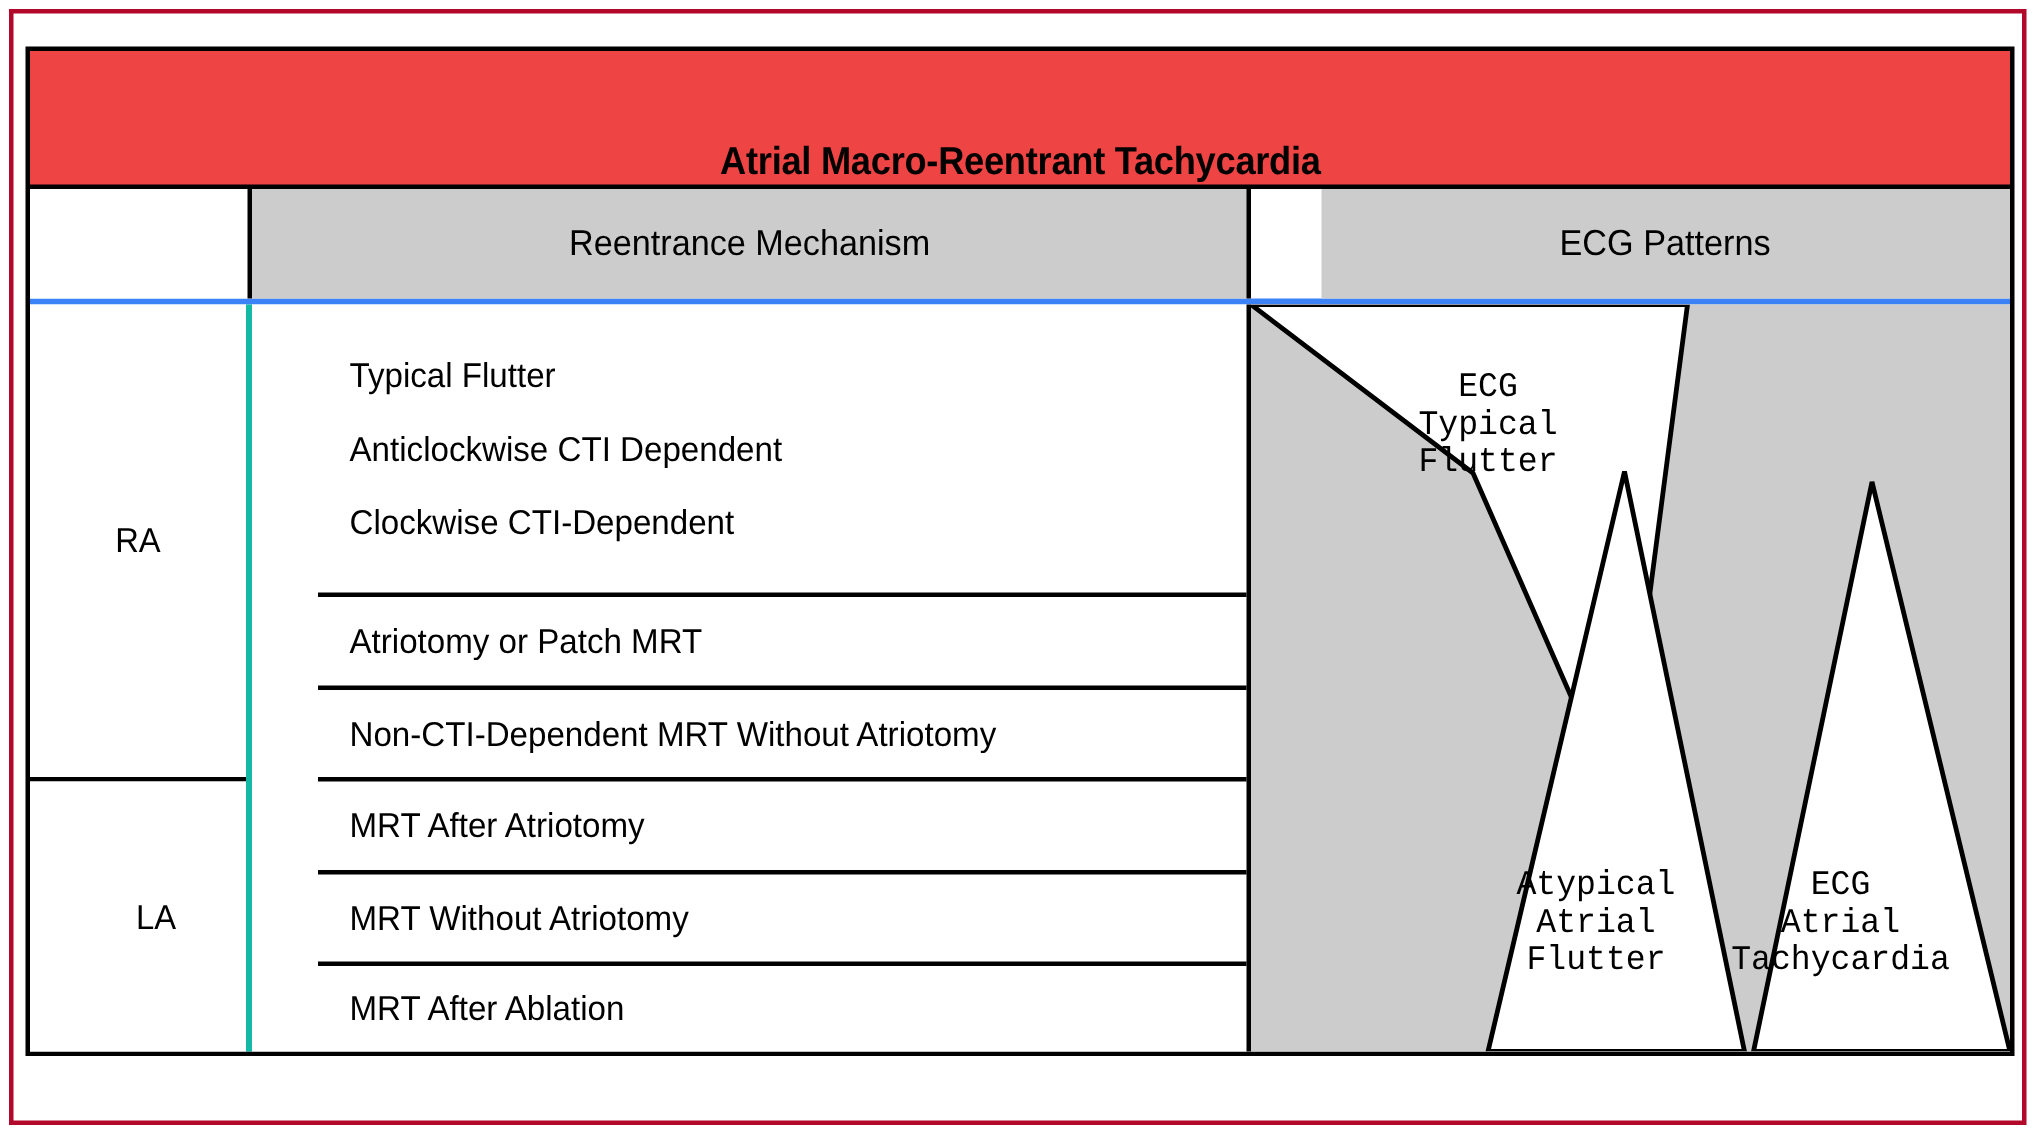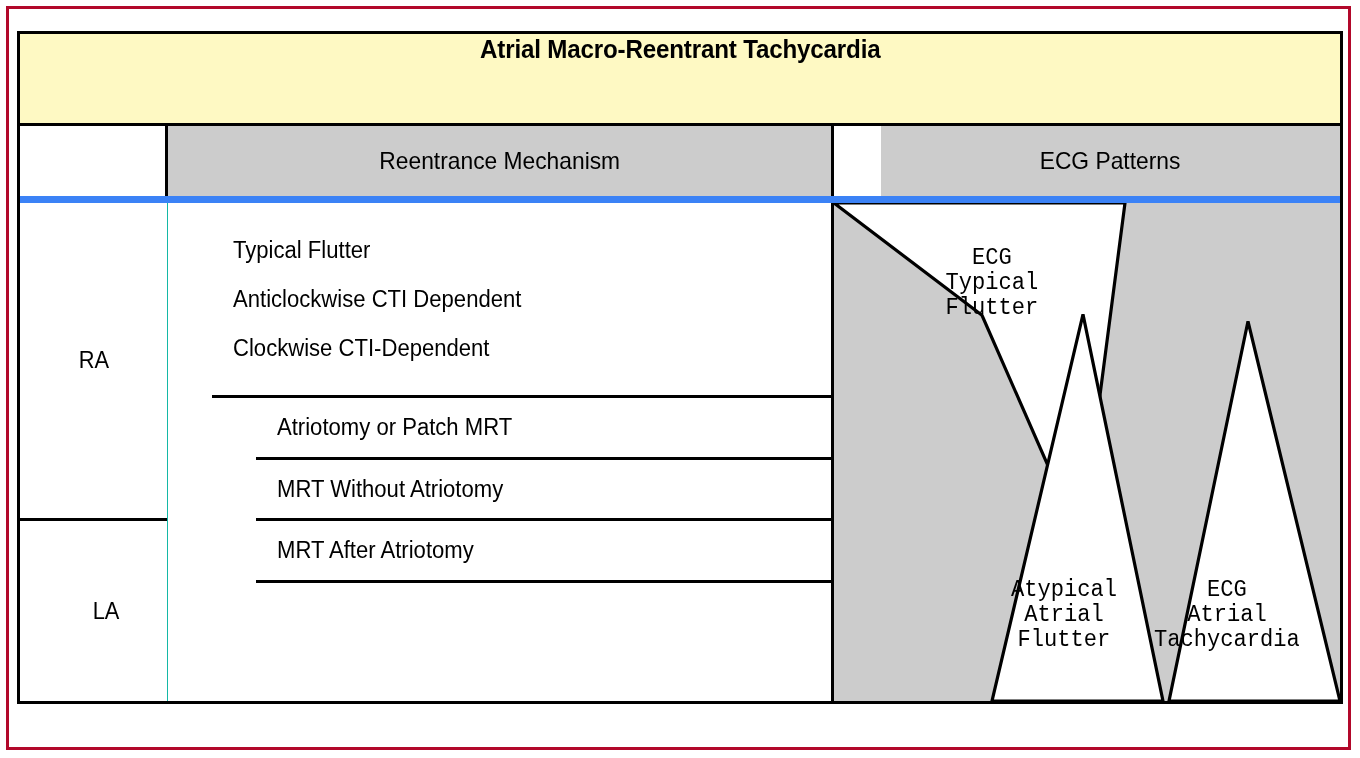--- a/index.html
+++ b/index.html
@@ -47,43 +47,43 @@
   
   #title-row {
     position: absolute;
     left: 0;
     top: 0;
     width: 100%;
     height: 92px;
     border-bottom: 3px solid #000000;
     box-sizing: border-box;
     display: flex;
-    align-items: flex-start;
-    justify-content: center;
-    background: #fef9c3;
+    align-items: flex-end;
+    justify-content: center;
+    background: #ef4444;
   }
   #title-text {
     font-size: 26px;
     font-weight: bold;
     color: #000000;
     letter-spacing: -0.2px;
     transform: scaleX(0.93);
     transform-origin: center;
     white-space: nowrap;
   }
 
   
   #header-row {
     position: absolute;
     left: 0;
     top: 92px;
     width: 100%;
     height: 77px;
     box-sizing: border-box;
-    border-bottom: 7px solid #3b82f6;
+    border-bottom: 4px solid #3b82f6;
     display: flex;
   }
   .hdr-corner {
     width: 148px;
     flex: 0 0 148px;
     background: #ffffff;
     border-right: 3px solid #000000;
     box-sizing: border-box;
   }
   .hdr-mech {
@@ -119,21 +119,21 @@
     top: 169px;
     width: 100%;
     bottom: 0;
     display: flex;
   }
 
   
   #chamber-col {
     flex: 0 0 148px;
     width: 148px;
-    border-right: 1px solid #14b8a6;
+    border-right: 4px solid #14b8a6;
     box-sizing: border-box;
     display: flex;
     flex-direction: column;
   }
   .chamber-cell {
     display: flex;
     align-items: center;
     justify-content: center;
     box-sizing: border-box;
     background: #ffffff;
@@ -166,21 +166,20 @@
   .mech-group.triple {
     height: 195px;
     border-bottom: 3px solid #000000;
     padding-left: 21px;
   }
   .mech-row {
     box-sizing: border-box;
     display: flex;
     align-items: center;
     padding-left: 21px;
-    margin-left: 44px;
   }
   .mech-row.r1 { height: 62px; border-bottom: 3px solid #000000; }
   .mech-row.r2 { height: 61px; border-bottom: 3px solid #000000; }
   .mech-row.r3 { height: 61px; border-bottom: 3px solid #000000; }
   .mech-row.r4 { height: 62px; border-bottom: 3px solid #000000; }
   .mech-row.r5 { flex: 1 1 auto; }
   .mech-line {
     font-size: 23px;
     color: #000000;
     line-height: 1.0;
@@ -257,25 +256,31 @@
 
         <div class="mech-group triple">
           <div class="mech-line">Typical Flutter</div>
           <div class="mech-line">Anticlockwise CTI Dependent</div>
           <div class="mech-line">Clockwise CTI-Dependent</div>
         </div>
 
         <div class="mech-row r1">
           <span class="mech-line">Atriotomy or Patch MRT</span>
         </div>
+        <div class="mech-row r2">
+          <span class="mech-line">Non-CTI-Dependent MRT Without Atriotomy</span>
+        </div>
+        <div class="mech-row r4">
+          <span class="mech-line">MRT After Atriotomy</span>
+        </div>
         <div class="mech-row r3">
           <span class="mech-line">MRT Without Atriotomy</span>
         </div>
-        <div class="mech-row r4">
-          <span class="mech-line">MRT After Atriotomy</span>
+        <div class="mech-row r5">
+          <span class="mech-line">MRT After Ablation</span>
         </div>
 
       </div>
 
       <div id="ecg-col">
 
         <svg id="ecg-svg" viewBox="0 0 506 501" preserveAspectRatio="none">
 
           <rect x="0" y="0" width="506" height="501" fill="#cccccc"></rect>
 

